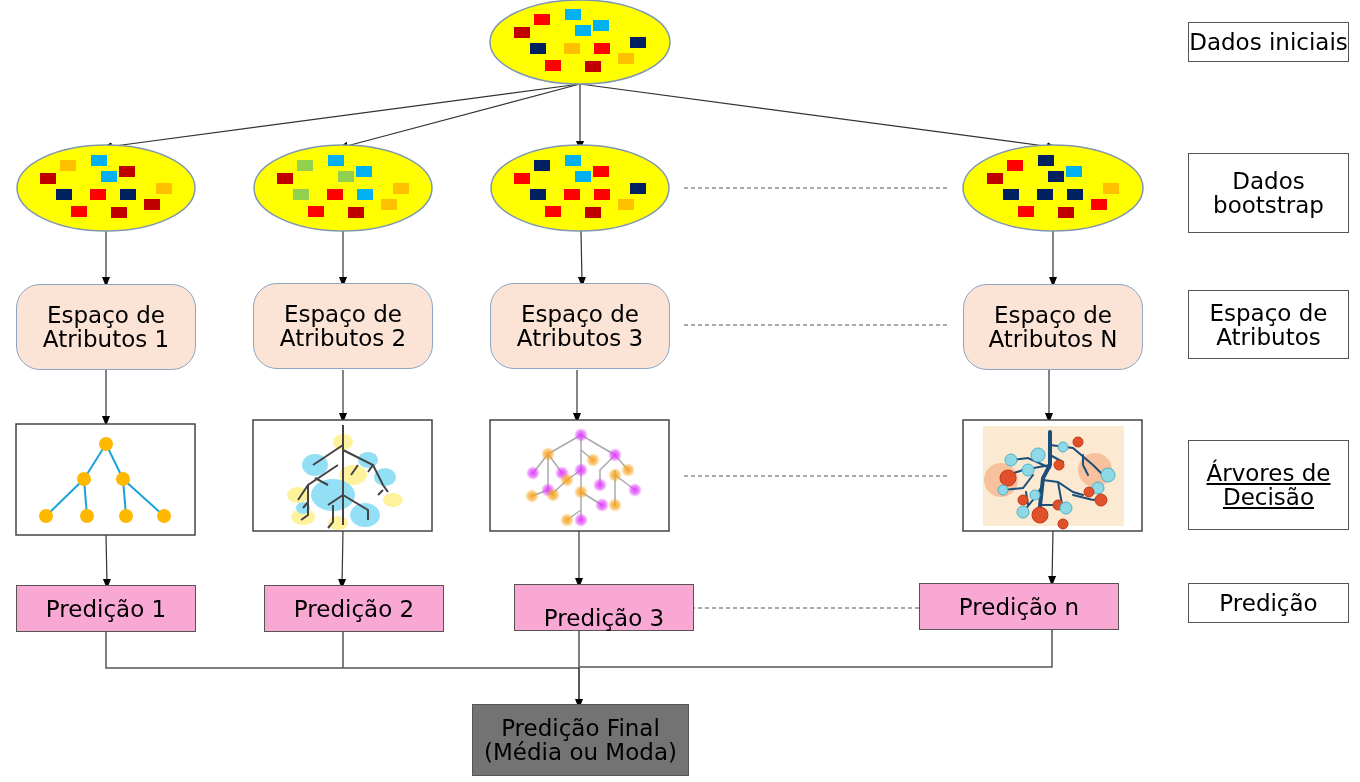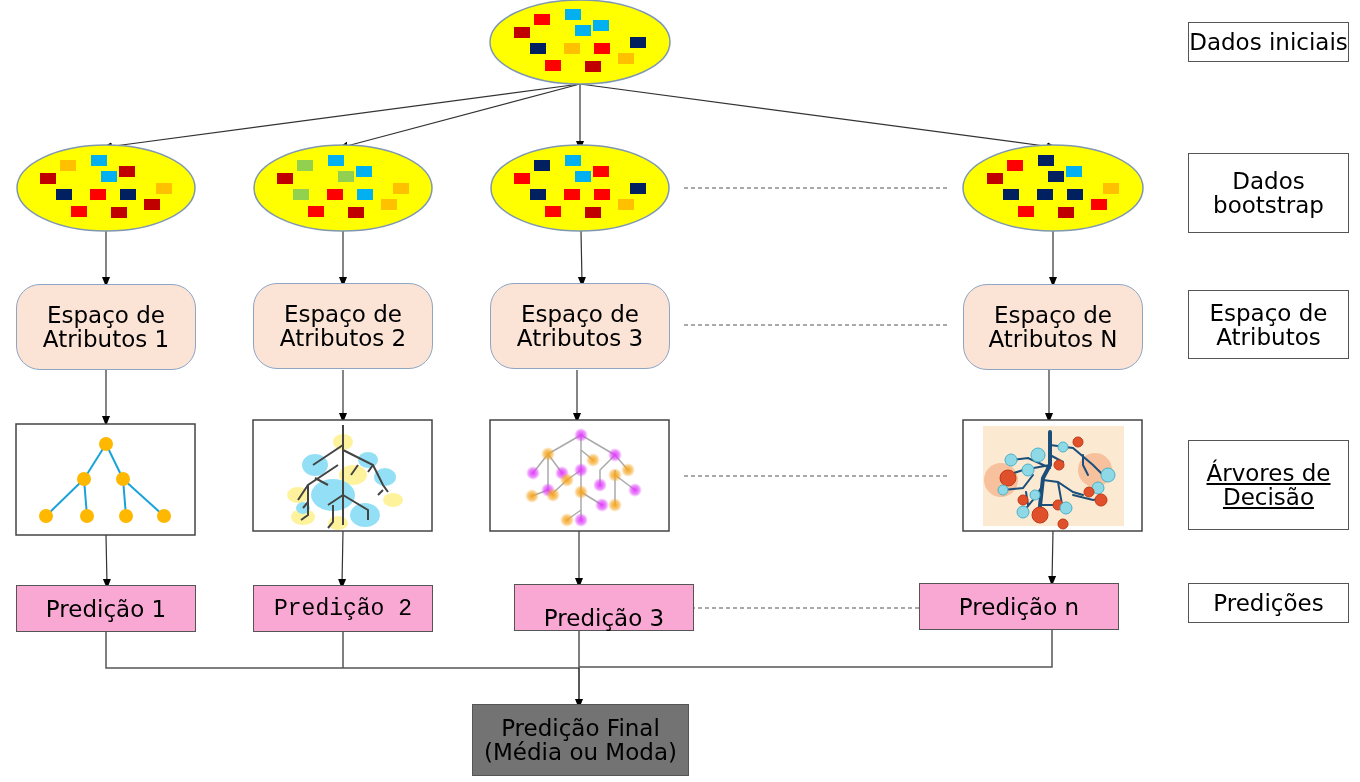--- a/index.html
+++ b/index.html
@@ -275,21 +275,21 @@
 Atributos 3</span>
 </div>
 <div class="box attr" style="left:963px;top:284px;width:180px;height:86px;">
   <span>Espaço de
 Atributos N</span>
 </div>
 
 <div class="box pred" style="left:16px;top:585px;width:180px;height:47px;">
   <span>Predição 1</span>
 </div>
-<div class="box pred" style="left:253px;top:585px;width:180px;height:47px;font-family:Liberation Mono, monospace;">
+<div class="box pred" style="left:264px;top:585px;width:180px;height:47px;">
   <span>Predição 2</span>
 </div>
 <div class="box pred" style="left:514px;top:584px;width:180px;height:47px;align-items:flex-end;">
   <span>Predição 3</span>
 </div>
 <div class="box pred" style="left:919px;top:583px;width:200px;height:47px;">
   <span>Predição n</span>
 </div>
 
 <div class="box final" style="left:472px;top:704px;width:217px;height:72px;">
@@ -306,14 +306,14 @@
 </div>
 <div class="box legend" style="left:1188px;top:290px;width:161px;height:69px;">
   <span>Espaço de
 Atributos</span>
 </div>
 <div class="box legend" style="left:1188px;top:440px;width:161px;height:90px;text-decoration:underline;">
   <span>Árvores de
 Decisão</span>
 </div>
 <div class="box legend" style="left:1188px;top:583px;width:161px;height:40px;">
-  <span>Predições</span>
+  <span>Predição</span>
 </div>
 
 </body></html>

